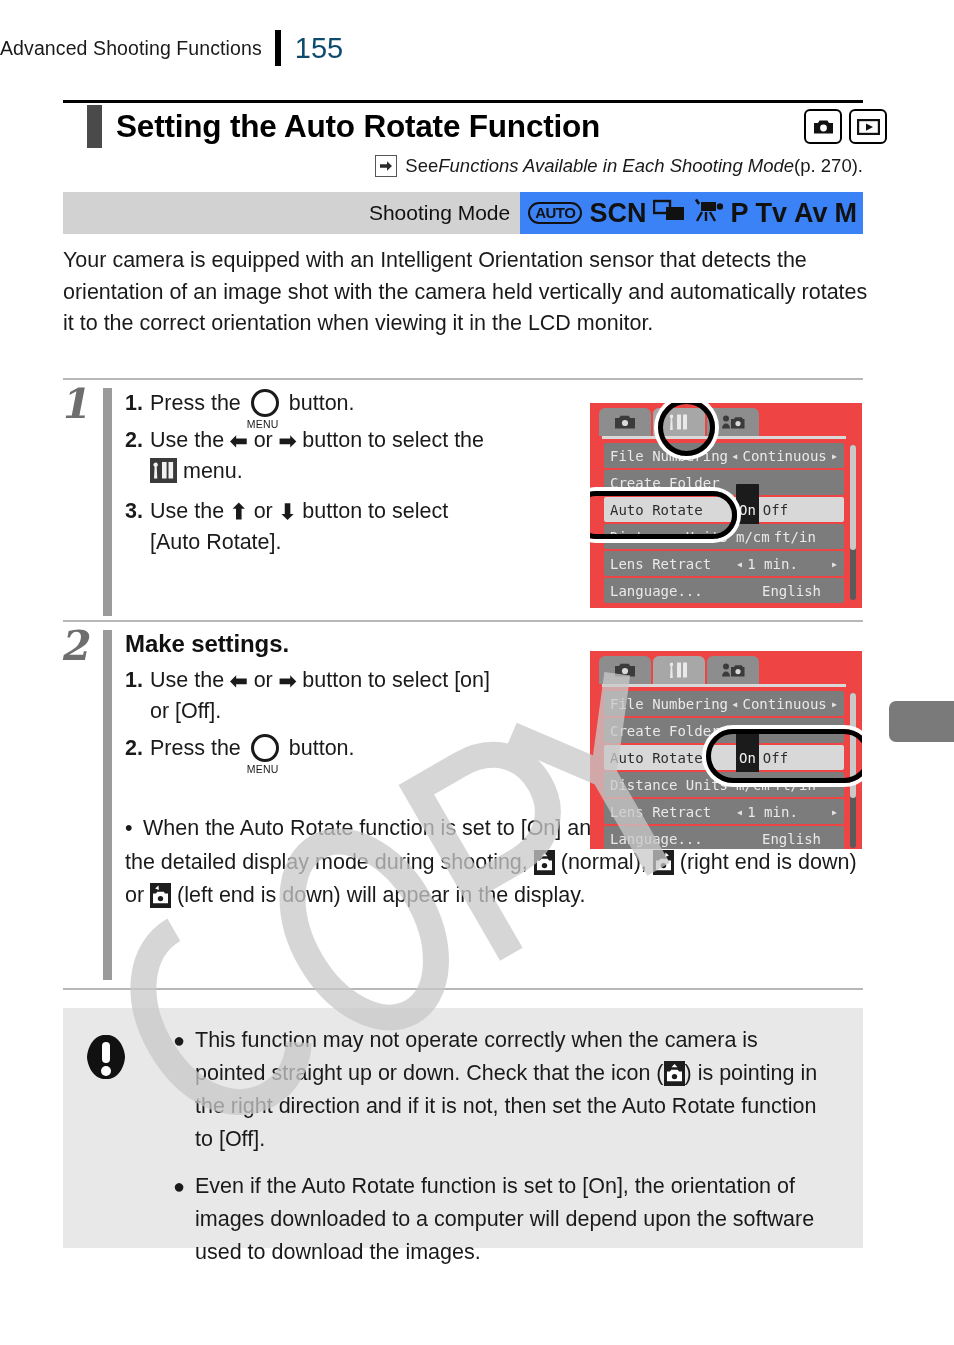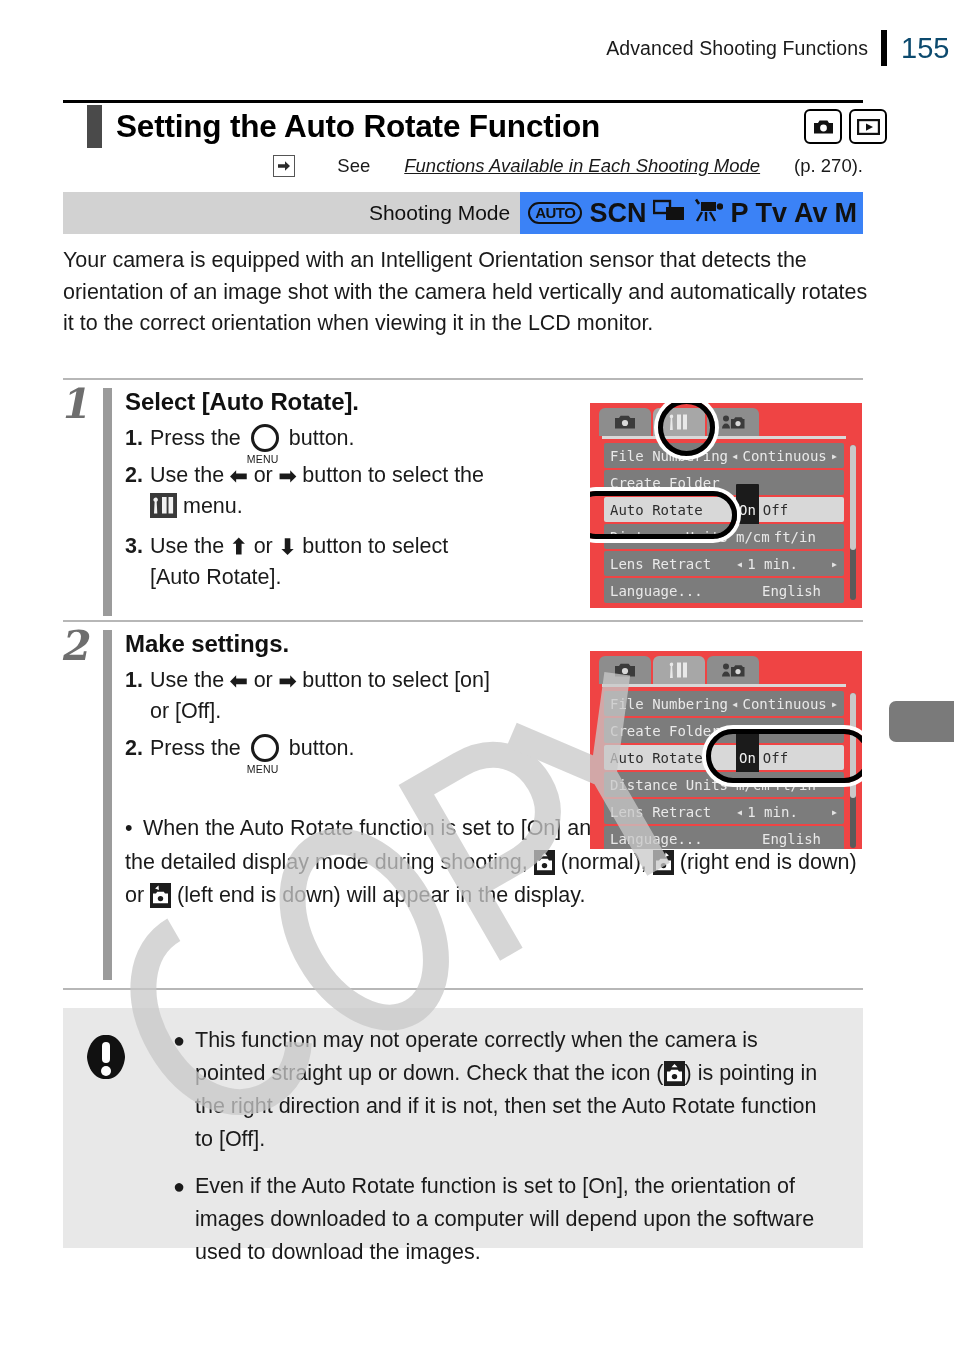--- a/index.html
+++ b/index.html
@@ -20,21 +20,21 @@
     width:820px; height:560px;
     pointer-events:none;
     z-index:5;
     opacity:1;
   }
   .watermark svg{display:block;}
 
   
   .header{
     position:absolute;top:28px;left:0;width:954px;height:40px;
-    display:flex;align-items:center;justify-content:flex-end;
+    display:flex;align-items:center;justify-content:flex-start;
   }
   .header-title{
     font-size:19.5px;letter-spacing:0.1px;color:#1a1a1a;
     padding-right:13px;
   }
   .header-rule{
     width:6px;height:36px;background:#000;margin-right:14px;
   }
   .header-page{
     font-size:29px;color:#0c4a6e;width:53px;text-align:left;
@@ -57,29 +57,28 @@
   .mode-chip{
     width:34px;height:31px;border:2.6px solid #000;border-radius:6px;
     display:flex;align-items:center;justify-content:center;background:#fff;
   }
 
   
   .see-also{
     position:absolute;left:63px;top:155px;width:800px;
     display:flex;align-items:center;justify-content:flex-end;
     font-size:18.5px;
-    gap:34px;
   }
   .arrow-chip{
     width:20px;height:20px;background:#fff;border:1.6px solid #555;
     display:inline-flex;align-items:center;justify-content:center;margin-right:8px;
     position:relative;
   }
   .see-also .txt{white-space:nowrap;}
-  .see-also .ital{font-style:italic;text-decoration:underline;}
+  .see-also .ital{font-style:italic;}
 
   
   .mode-bar{
     position:absolute;left:63px;top:192px;width:800px;height:42px;
     background:#d2d2d2;display:flex;align-items:center;justify-content:flex-end;text-align:right;
   }
   .mode-bar-label{font-size:21px;color:#111;padding-right:10px;}
   .mode-bar-white{
     background:#3b82f6;height:42px;display:flex;align-items:center;
     padding:0 6px 0 8px;box-sizing:border-box;
@@ -277,21 +276,20 @@
   <div class="intro">Your camera is equipped with an Intelligent Orientation sensor that detects the orientation of an image shot with the camera held vertically and automatically rotates it to the correct orientation when viewing it in the LCD monitor.</div>
 
   <div class="rule" style="top:378px;"></div>
   <div class="rule" style="top:620px;"></div>
   <div class="rule" style="top:988px;"></div>
 
   <div class="step" style="top:388px;height:228px;">
     <div class="step-num">1</div>
     <div class="step-vbar" style="height:228px;"></div>
     <div class="step-body" style="width:500px;">
-      <div class="step-title">Select [Auto Rotate].</div>
 
       <div class="substep">
         <span class="n">1.</span>
         <span class="t"><span>Press the </span><span class="menu-btn"><span class="menu-ring"></span><span class="menu-word">MENU</span></span><span> button.</span></span>
       </div>
 
       <div class="substep" style="margin-top:6px;">
         <span class="n">2.</span>
         <span class="t"><span>Use the </span><span class="arrow-g">⬅</span><span> or </span><span class="arrow-g">➡</span><span> button to select the </span><br>
           <span class="tools-icon">

